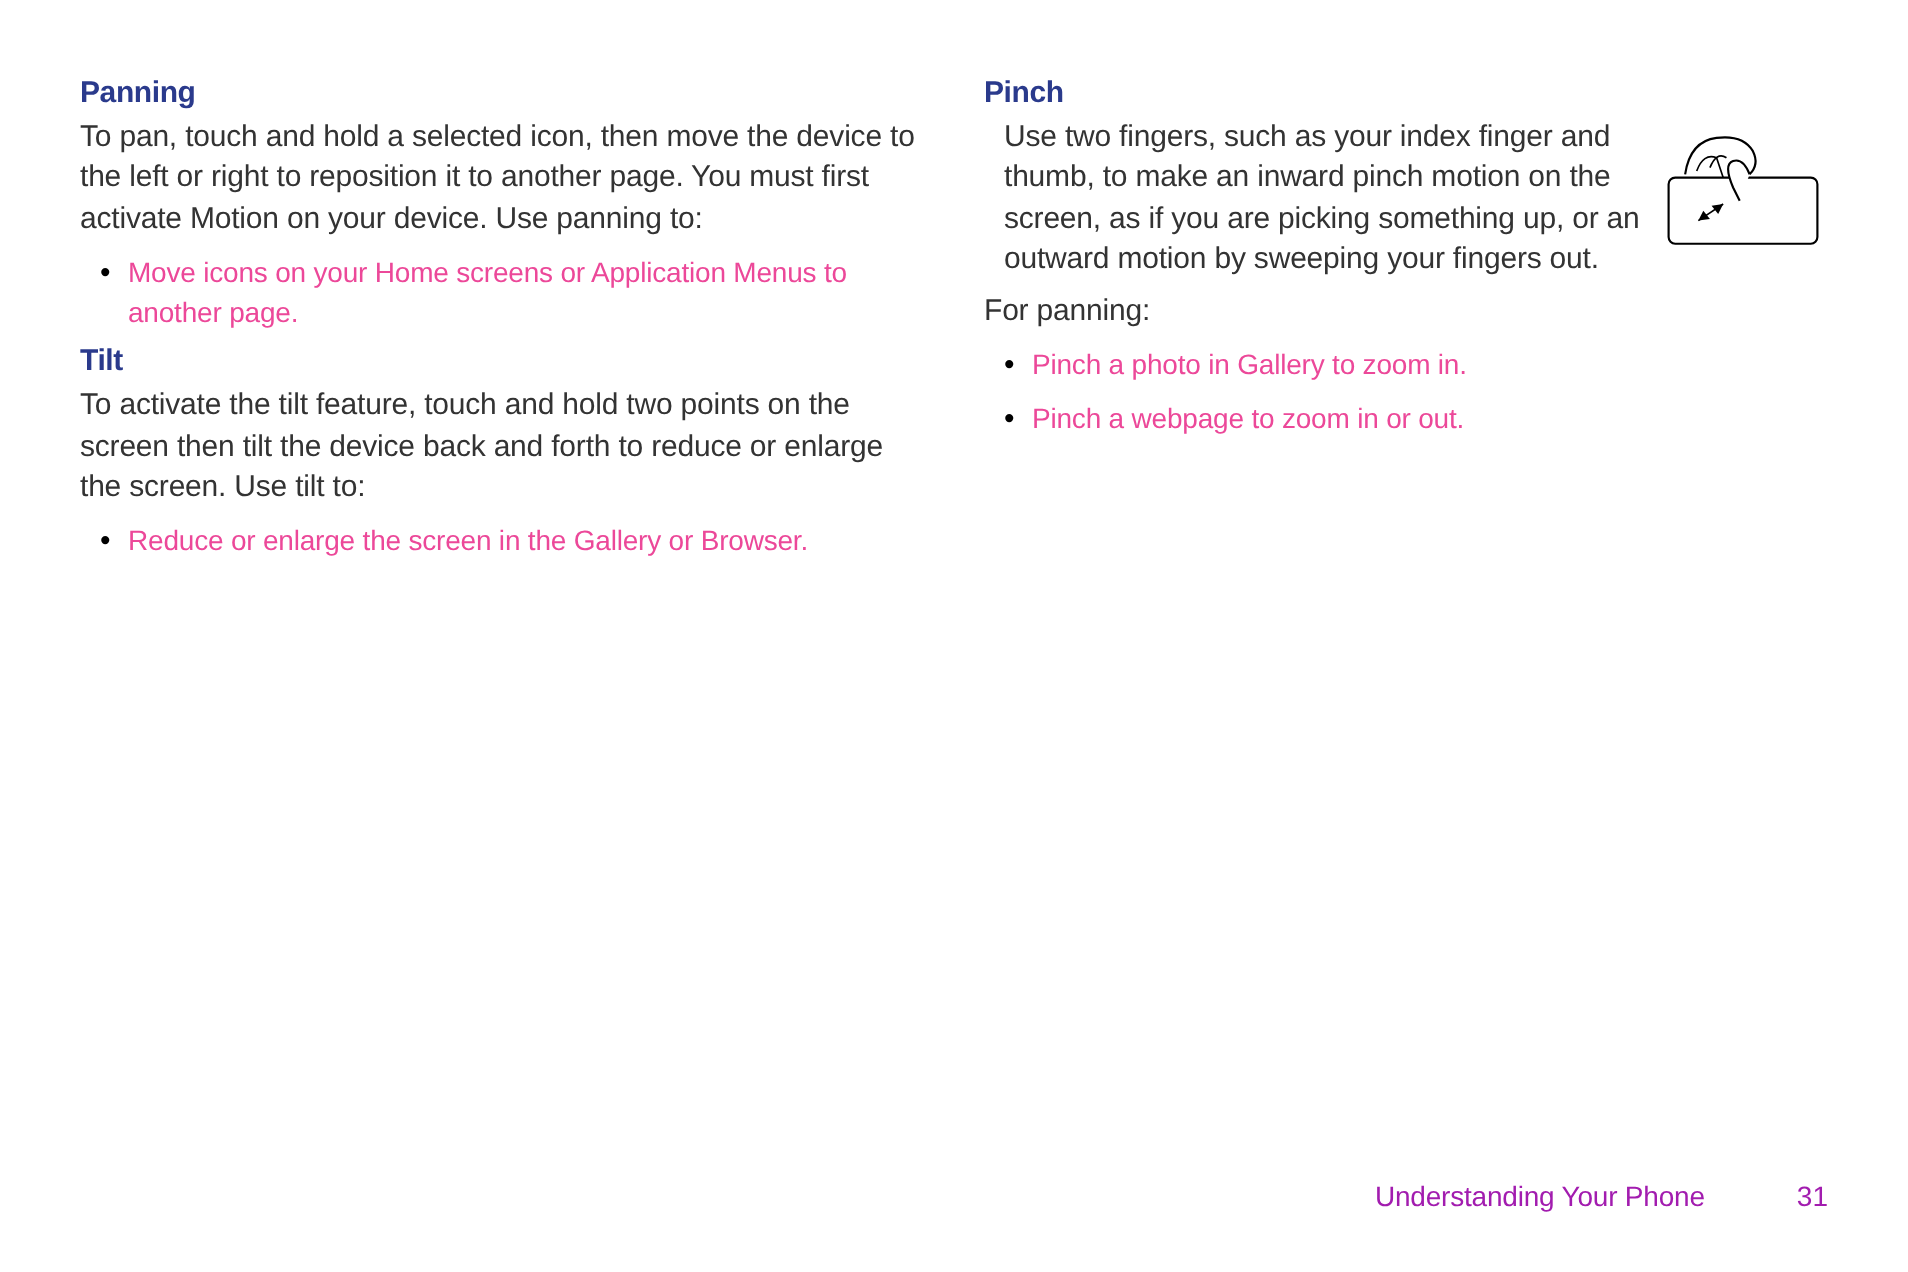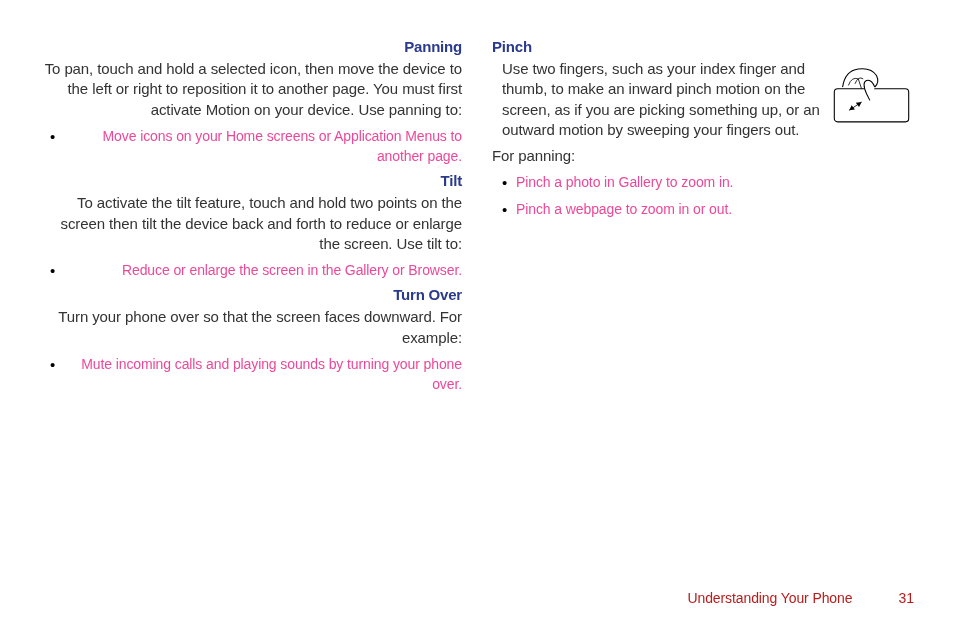--- a/index.html
+++ b/index.html
@@ -17,21 +17,20 @@
     }
     .columns {
       display: flex;
       gap: 30px;
     }
     .col {
       flex: 1;
     }
     .col-left {
       width: 430px;
-      text-align: right;
     }
     .col-right {
       width: 430px;
       position: relative;
     }
     .section-heading {
       color: #2a3a8c;
       font-weight: bold;
       font-size: 15px;
       margin-bottom: 4px;
@@ -87,21 +86,21 @@
       height: 62px;
     }
     .footer {
       position: absolute;
       bottom: 30px;
       right: 40px;
       display: flex;
       align-items: center;
       gap: 22px;
       font-size: 14px;
-      color: #b91c1c;
+      color: #a21caf;
     }
     .footer-title {
       letter-spacing: -0.1px;
     }
     .footer-page {
       font-size: 14px;
       margin-left: 24px;
     }
   </style>
 </head>
@@ -119,27 +118,20 @@
     </div>
 
     <div>
       <h3 class="section-heading spaced">Tilt</h3>
       <p class="body-text">To activate the tilt feature, touch and hold two points on the screen then tilt the device back and forth to reduce or enlarge the screen. Use tilt to:</p>
       <ul class="bullet-list">
         <li>Reduce or enlarge the screen in the Gallery or Browser.</li>
       </ul>
     </div>
 
-    <div>
-      <h3 class="section-heading spaced">Turn Over</h3>
-      <p class="body-text">Turn your phone over so that the screen faces downward. For example:</p>
-      <ul class="bullet-list">
-        <li>Mute incoming calls and playing sounds by turning your phone over.</li>
-      </ul>
-    </div>
 
   </div>
 
   <div class="col col-right">
 
     <div>
       <h3 class="section-heading">Pinch</h3>
       <div class="pinch-wrap">
         <div class="pinch-text">
           <p class="body-text" style="margin-left:10px;">Use two fingers, such as your index finger and thumb, to make an inward pinch motion on the screen, as if you are picking something up, or an outward motion by sweeping your fingers out.</p>

